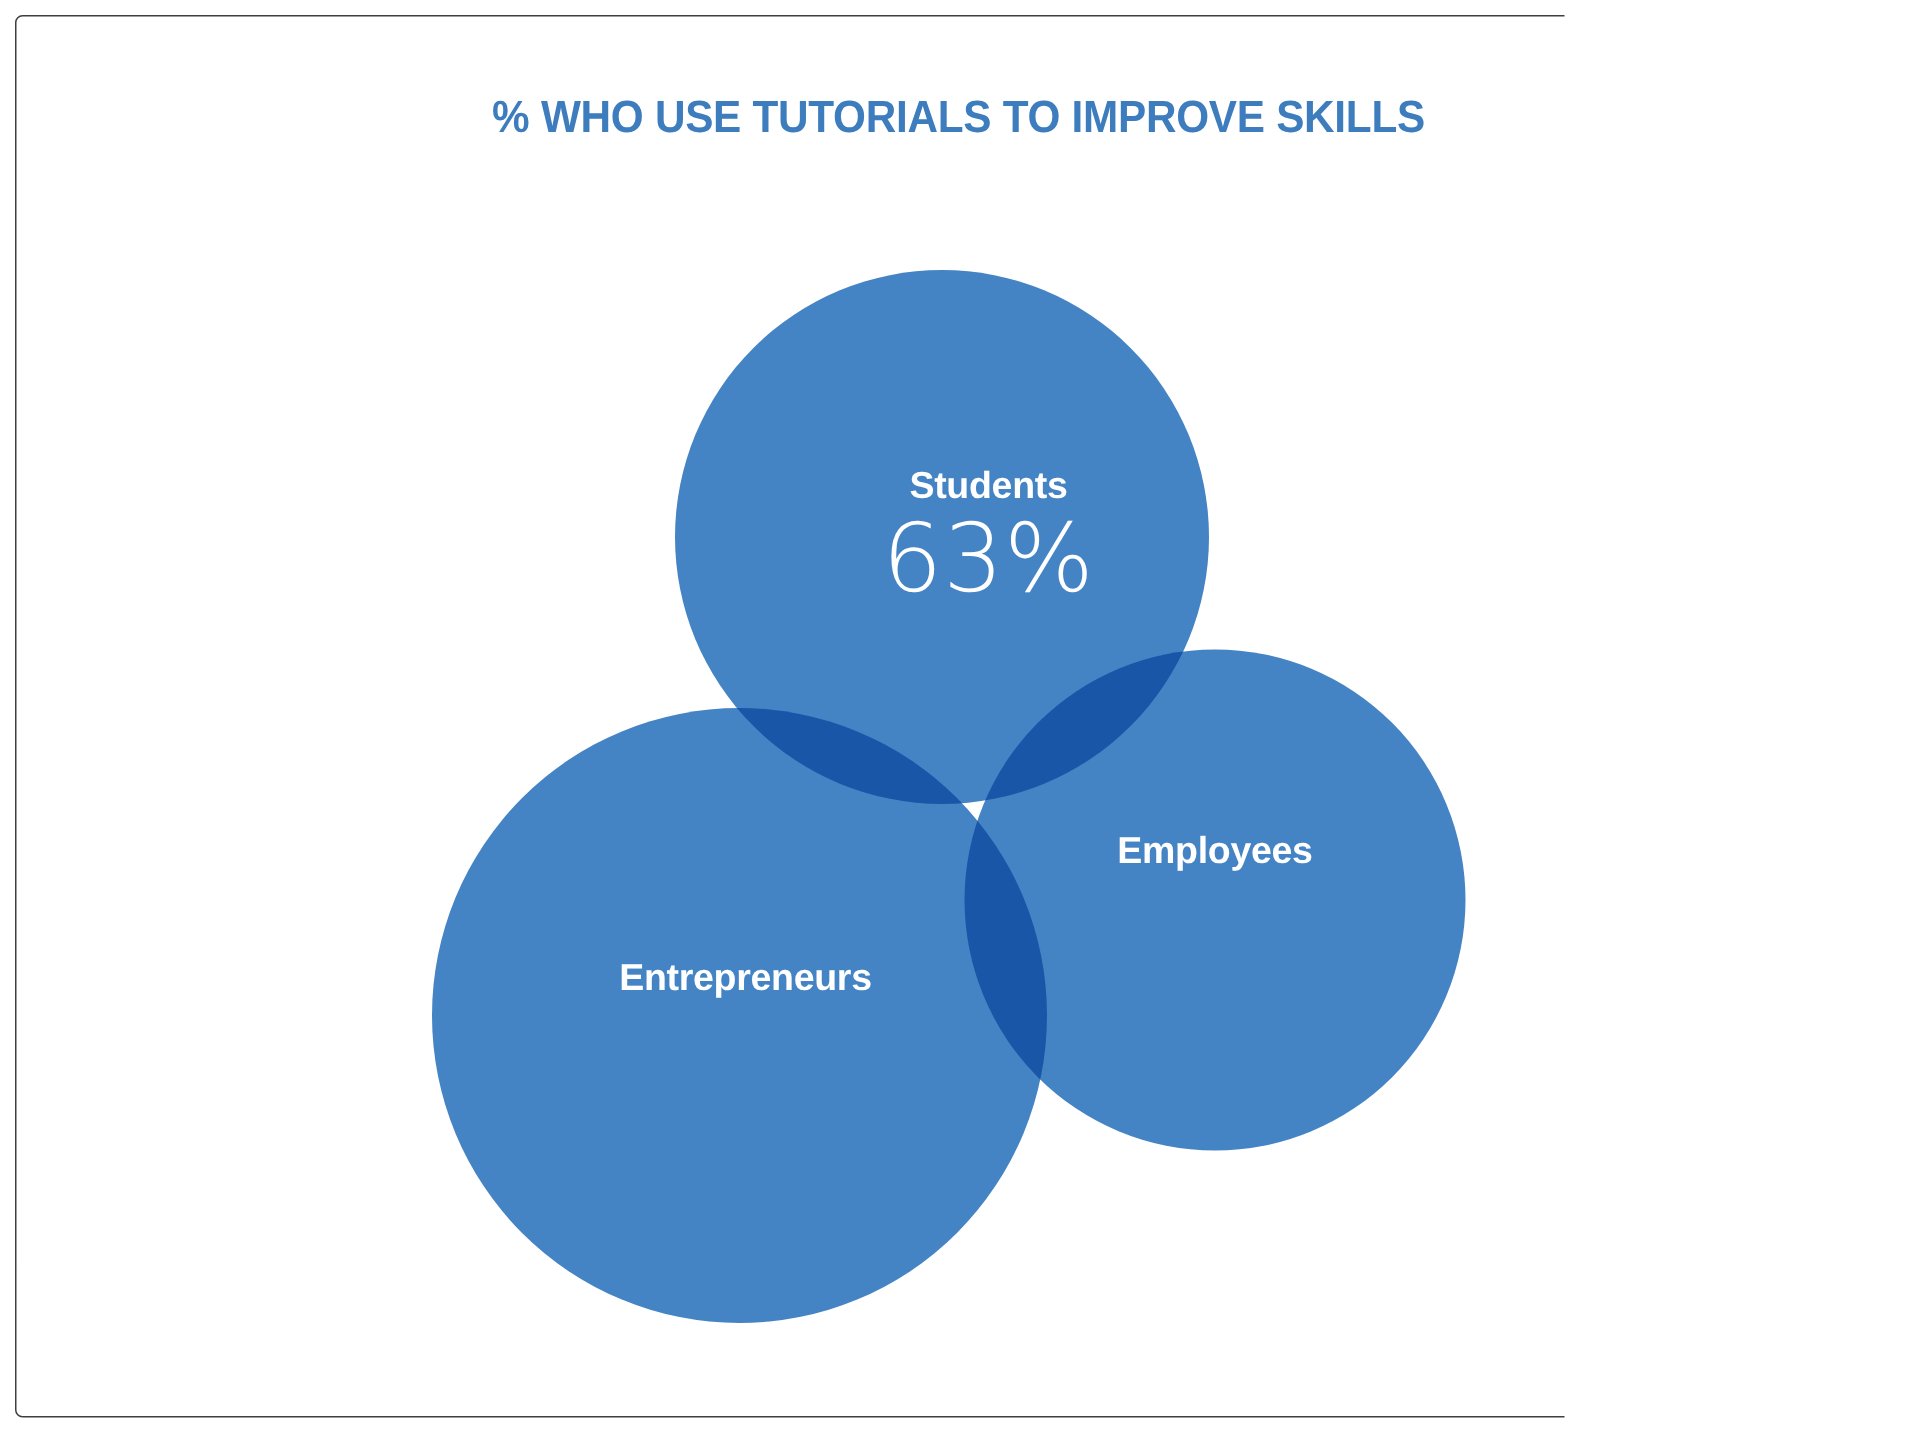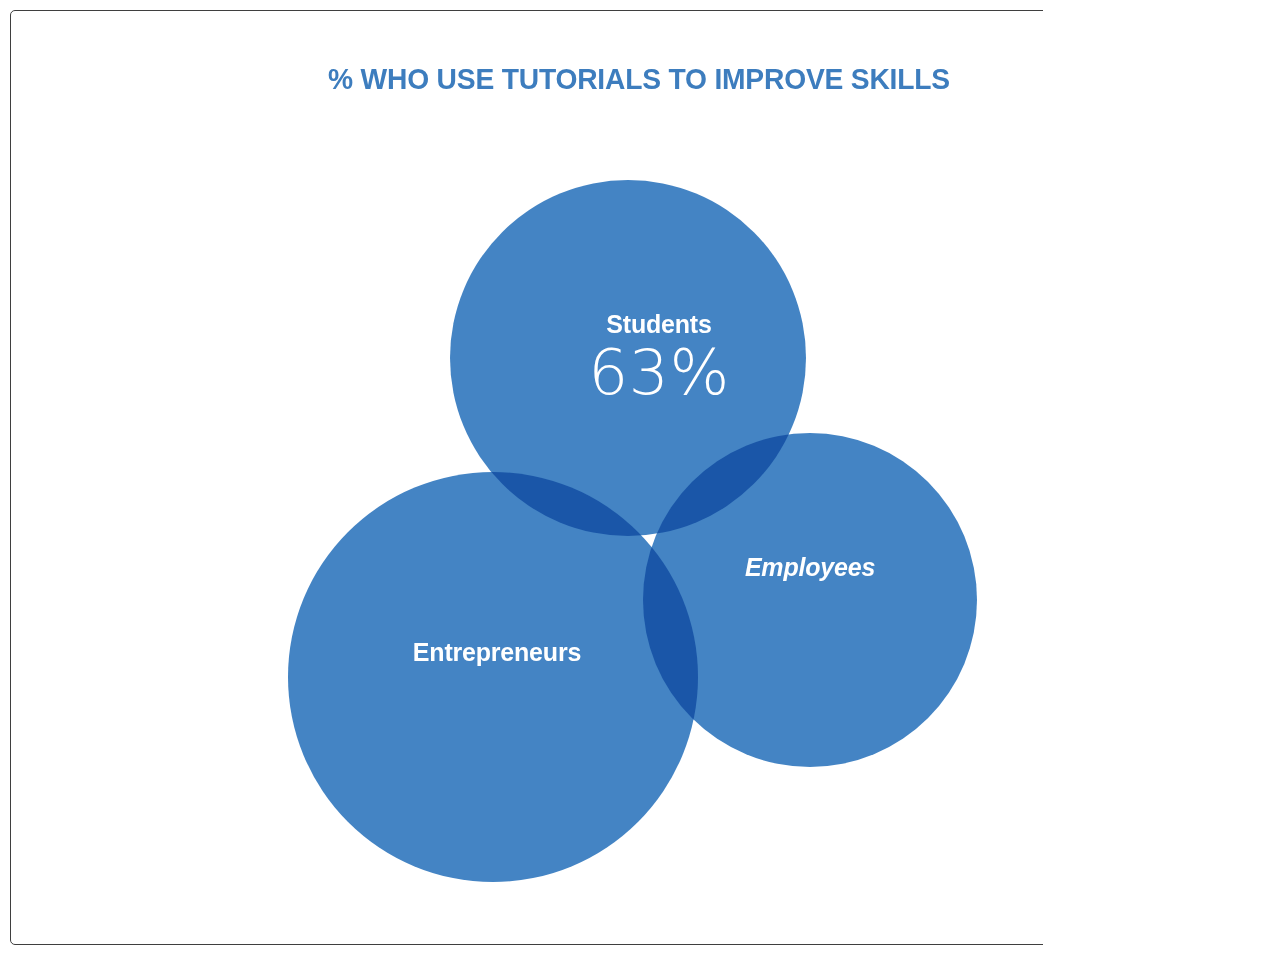--- a/index.html
+++ b/index.html
@@ -71,21 +71,21 @@
     font-size: 63px;
     font-weight: 300;
     line-height: 66px;
     letter-spacing: 0.5px;
     display: block;
     margin-top: 2px;
     font-family: "DejaVu Sans", "Liberation Sans", sans-serif;
   }
   
   #label-students   { left: 459px; top: 310px; width: 400px; }
-  #label-employees  { left: 610px; top: 553px; width: 400px; font-style: italic; }
+  #label-employees  { left: 610px; top: 553px; width: 400px; }
   #label-entrepreneurs { left: 297px; top: 622px; width: 400px; margin-top: 16px; }
 </style>
 </head>
 <body>
 
 <div id="canvas" style="background: rgb(255, 255, 255);">
 
   <div id="page-border" style="border-color: rgb(63, 63, 63);"></div>
 
   <div id="chart-title" style="color: rgb(61, 125, 190);">% WHO USE TUTORIALS TO IMPROVE SKILLS</div>

